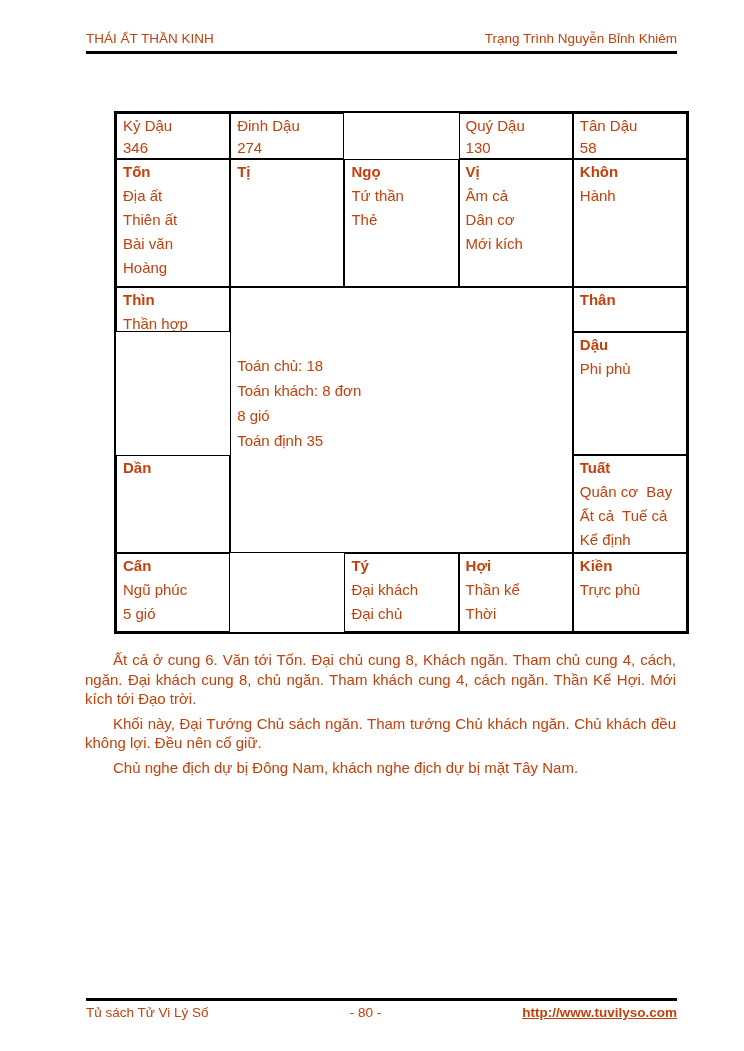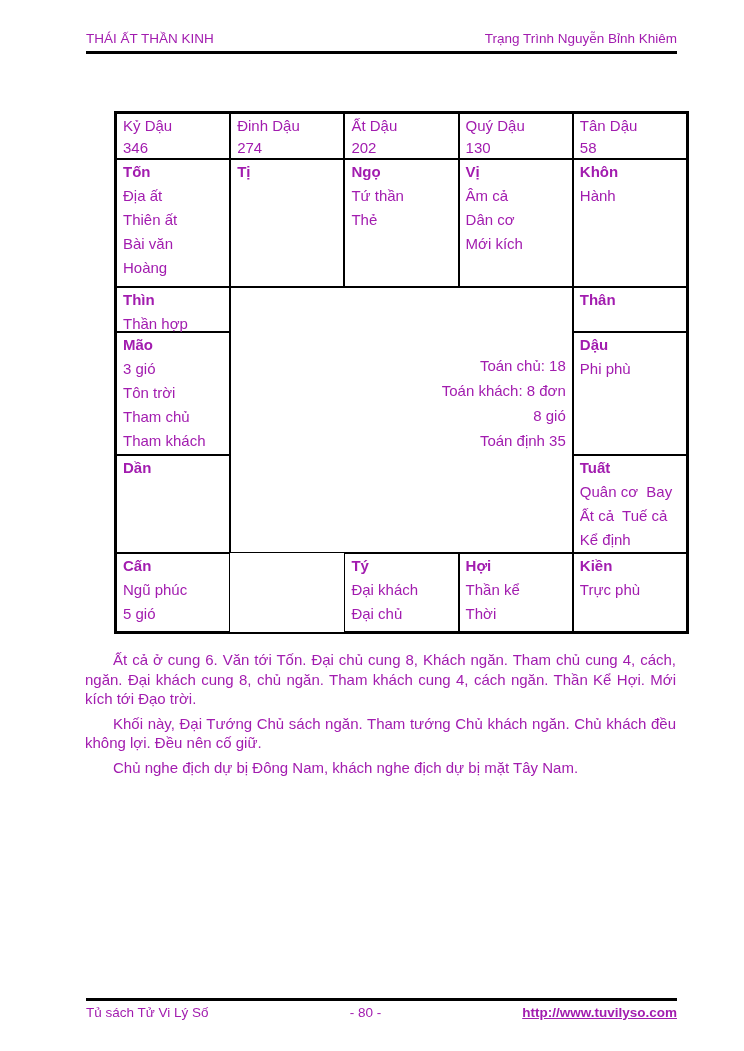--- a/index.html
+++ b/index.html
@@ -1,18 +1,18 @@
 <!DOCTYPE html>
 <html><head>
 <meta charset="utf-8">
 <style>
   html,body{margin:0;padding:0;background:#e8e8e8;}
   .page{
     position:relative;width:744px;height:1051px;background:#ffffff;
-    font-family:"Liberation Sans","DejaVu Sans",sans-serif;color:#a21caf;
+    font-family:"Liberation Sans","DejaVu Sans",sans-serif;color:#c2410c;
     overflow:hidden;margin:0 auto;
   }
   
   .hdr{position:absolute;left:86px;top:31px;width:591px;display:flex;
     justify-content:space-between;font-size:13.5px;line-height:16px;}
   .rule{position:absolute;left:86px;width:591px;height:3px;background:#000;}
   .rule-top{top:51px;}
   .rule-bottom{top:998px;}
   
   .chart{
@@ -20,21 +20,21 @@
     border:2px solid #000;display:grid;
     grid-template-columns:repeat(5,1fr);
     grid-template-rows:46px 128px 45px 123px 98px 79px;
   }
   .cell{border:1px solid #000;box-sizing:border-box;padding:0 6px;
     font-size:15px;overflow:visible;background:#fff;}
   .cell-title{font-weight:bold;line-height:24px;white-space:pre-wrap;}
   .cell-line{line-height:24px;white-space:pre-wrap;}
   .cell.top{padding-top:1px;}
   .top-name,.top-num{line-height:22px;}
-  .center-cell{display:flex;flex-direction:column;align-items:flex-end;
+  .center-cell{display:flex;flex-direction:column;align-items:flex-start;
     justify-content:center;padding-bottom:34px;}
   .center-line{line-height:25px;font-size:15px;}
   
   .body-text{position:absolute;left:85px;top:650px;width:591px;
     font-size:15px;line-height:19.5px;text-align:justify;}
   .body-text p{margin:0 0 5px 0;text-indent:28px;}
   
   .ftr{position:absolute;left:86px;top:1005px;width:591px;display:flex;
     justify-content:space-between;align-items:baseline;font-size:13.5px;gap:35px;}
   .ftr .link{text-decoration:underline;cursor:pointer;font-weight:bold;}
@@ -52,24 +52,20 @@
 
   <div class="chart">
 
     <div class="cell top" style="grid-area:1/1">
       <div class="top-name">Kỷ Dậu</div>
       <div class="top-num">346</div>
     </div>
     <div class="cell top" style="grid-area:1/2">
       <div class="top-name">Đinh Dậu</div>
       <div class="top-num">274</div>
-    </div>
-    <div class="cell top" style="grid-area:1/3">
-      <div class="top-name">Ất Dậu</div>
-      <div class="top-num">202</div>
     </div>
     <div class="cell top" style="grid-area:1/4">
       <div class="top-name">Quý Dậu</div>
       <div class="top-num">130</div>
     </div>
     <div class="cell top" style="grid-area:1/5">
       <div class="top-name">Tân Dậu</div>
       <div class="top-num">58</div>
     </div>
 
@@ -95,27 +91,20 @@
       <div class="cell-line">Mới kích</div>
     </div>
     <div class="cell" style="grid-area:2/5">
       <div class="cell-title">Khôn</div>
       <div class="cell-line">Hành</div>
     </div>
 
     <div class="cell" style="grid-area:3/1">
       <div class="cell-title">Thìn</div>
       <div class="cell-line">Thần hợp</div>
-    </div>
-    <div class="cell" style="grid-area:4/1">
-      <div class="cell-title">Mão</div>
-      <div class="cell-line">3 gió</div>
-      <div class="cell-line">Tôn trời</div>
-      <div class="cell-line">Tham chủ</div>
-      <div class="cell-line">Tham khách</div>
     </div>
     <div class="cell" style="grid-area:5/1">
       <div class="cell-title">Dần</div>
     </div>
 
     <div class="cell center-cell" style="grid-area:3/2/6/5">
       <div class="center-line">Toán chủ: 18</div>
       <div class="center-line">Toán khách: 8 đơn</div>
       <div class="center-line">8 gió</div>
       <div class="center-line">Toán định 35</div>

